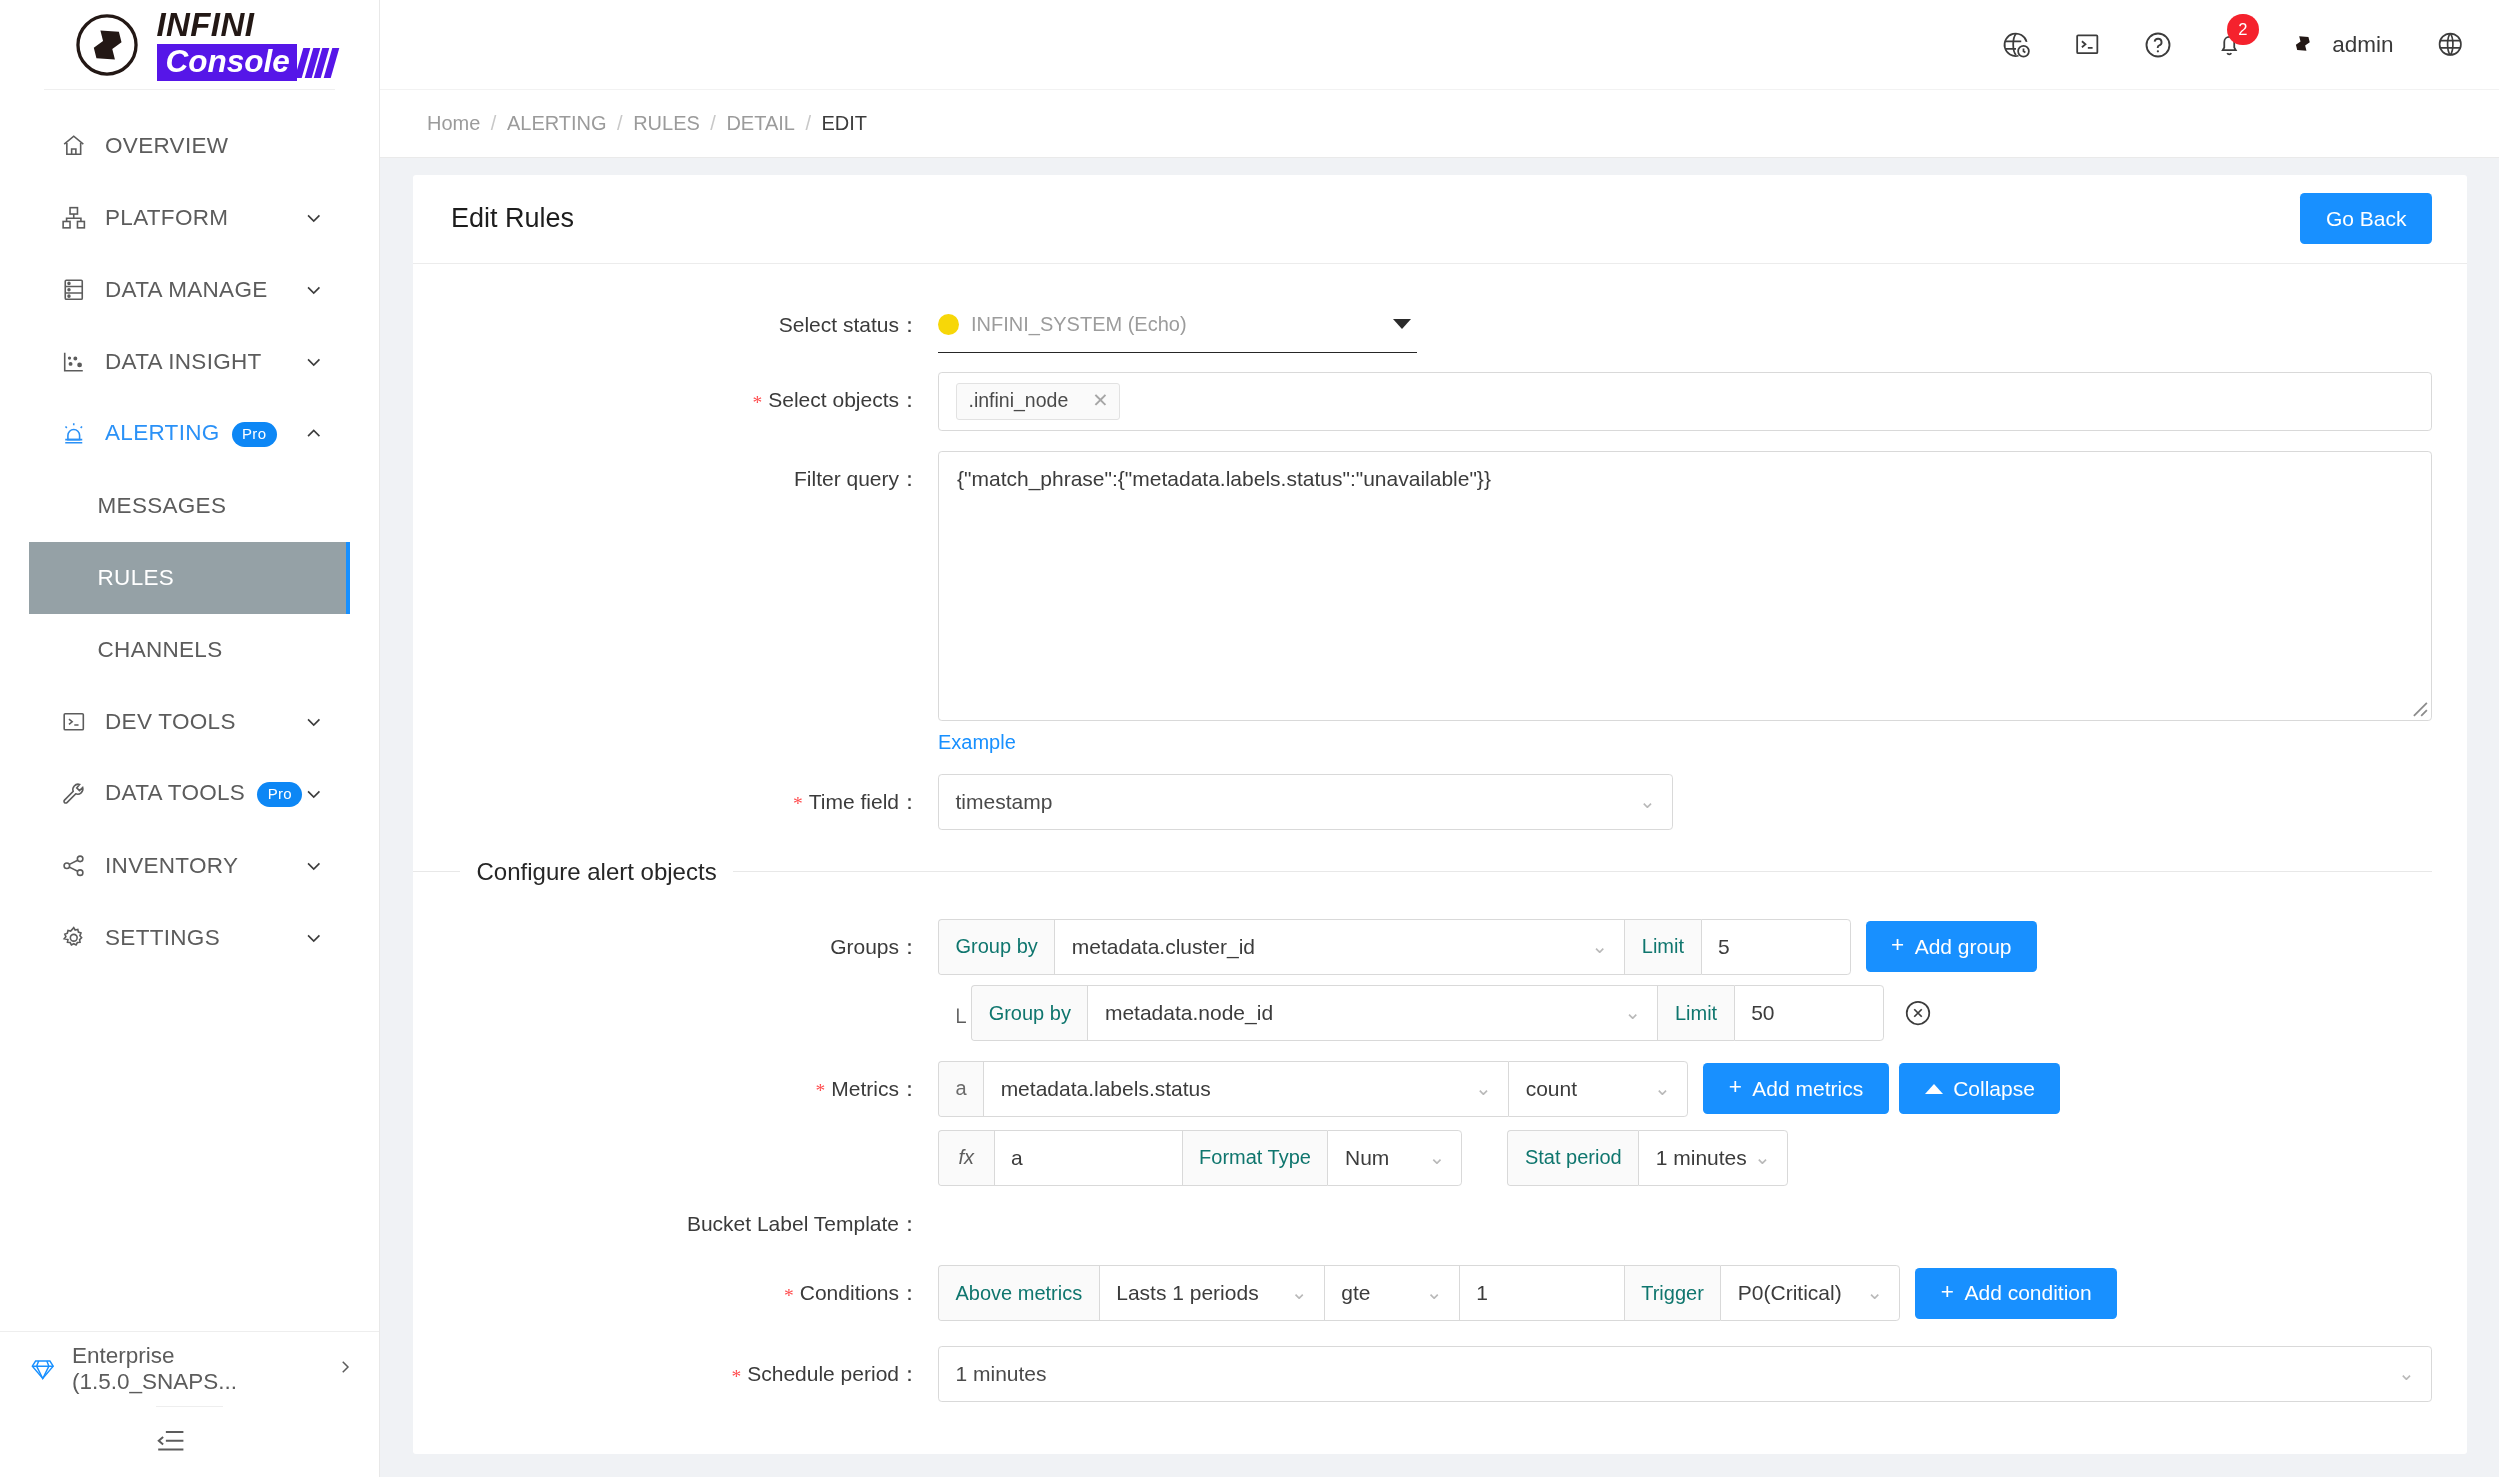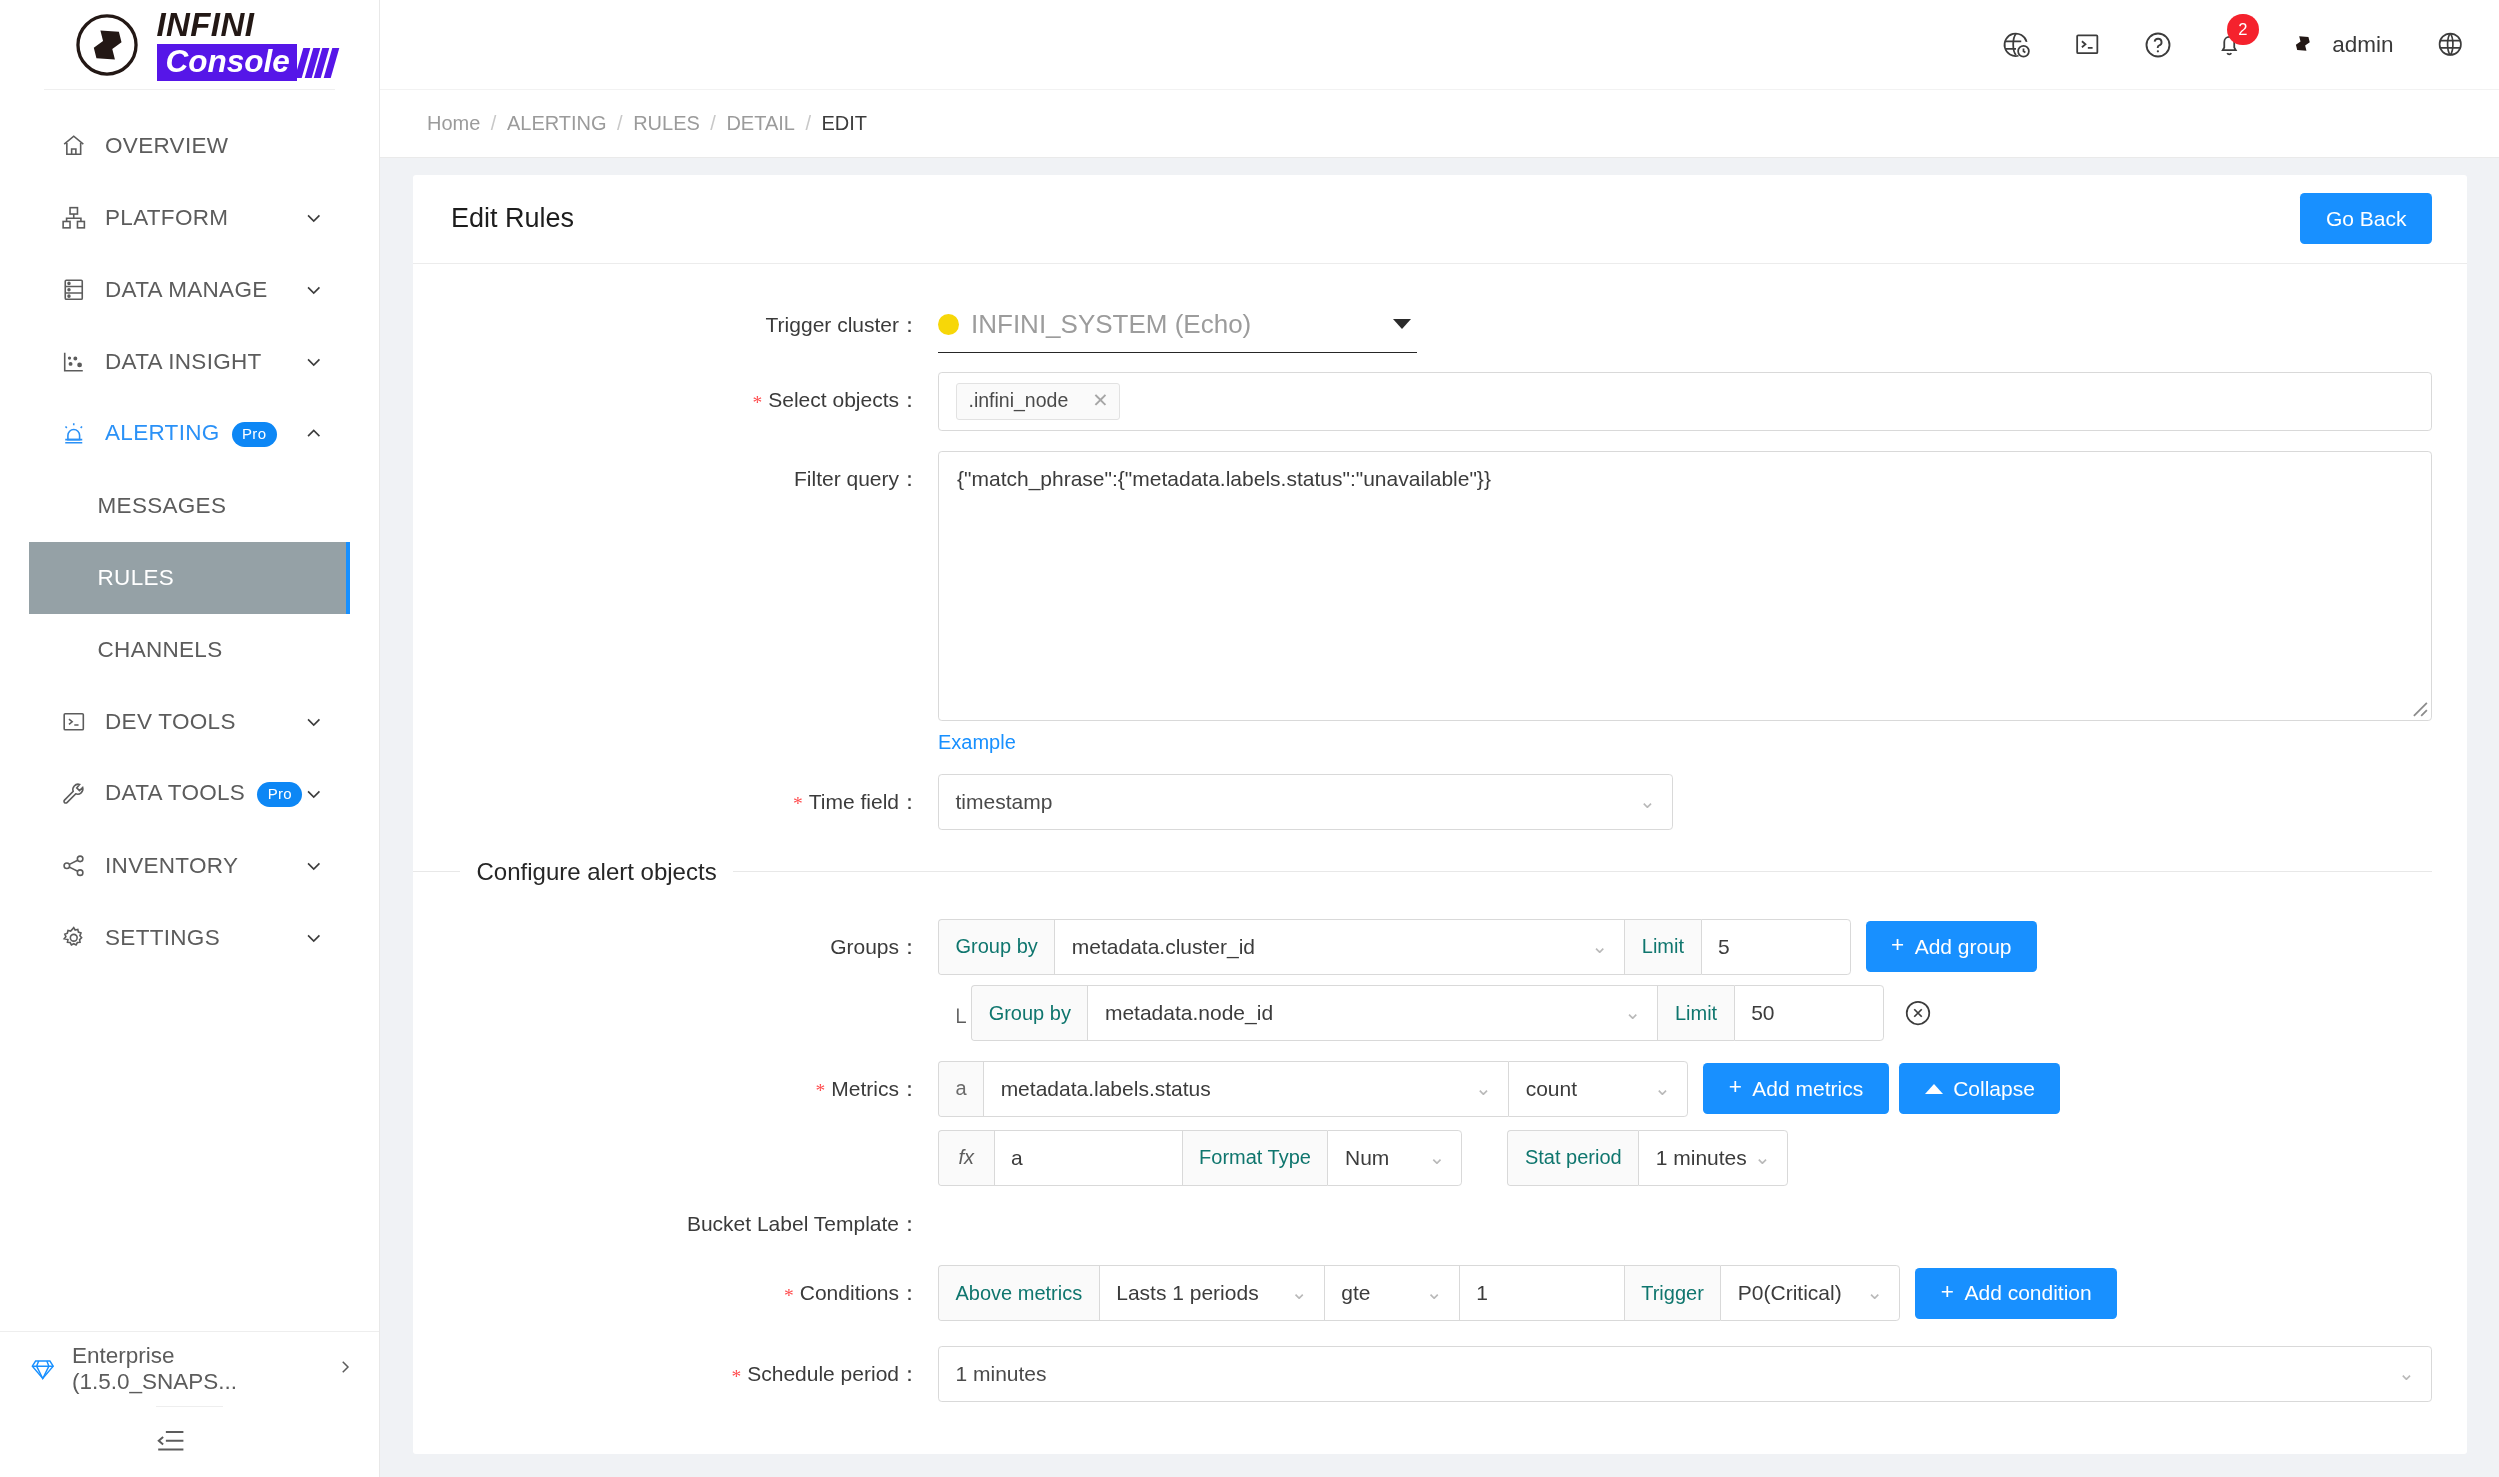--- a/index.html
+++ b/index.html
@@ -142,21 +142,21 @@
   }
   .flabel .req { color: #ff4d4f; font-size: 19.5px; margin-right: 6px; font-family: "Liberation Serif", serif; vertical-align: -1.5px; }
   .fctl { flex: 1 1 auto; min-width: 0; }
 
   
   .uline-select {
     width: 479px; height: 56px; border-bottom: 1.5px solid #262626;
     display: flex; align-items: center; cursor: pointer; padding-right: 6px;
   }
   .cluster-dot { width: 21px; height: 21px; border-radius: 50%; background: #f7d708; flex: 0 0 21px; margin-right: 12px; }
-  .cluster-name { flex: 1 1 auto; font-size: 26px; color: #9c9c9c; }
+  .cluster-name { flex: 1 1 auto; font-size: 20px; color: #9c9c9c; }
   .caret-solid { width: 0; height: 0; border-left: 9.8px solid transparent; border-right: 9.8px solid transparent; border-top: 10.5px solid #2b2b2b; }
 
   
   .binput {
     border: 0.8px solid #d9d9d9; border-radius: 3.8px; background: #fff;
     min-height: 56px; display: flex; align-items: center;
     padding: 0 16.5px; font-size: 21px; color: #3c3c3c;
   }
   .tag {
     background: #fafafa; border: 0.8px solid #e2e2e2; border-radius: 3px;
@@ -507,21 +507,21 @@
       <div class="card">
 
         <div class="card-head">
           <div class="card-title">Edit Rules</div>
           <button class="btn-primary">Go Back</button>
         </div>
 
         <div class="card-body">
 
           <div class="frow">
-            <div class="flabel">Trigger cluster：</div>
+            <div class="flabel">Select status：</div>
             <div class="fctl">
               <div class="uline-select">
                 <span class="cluster-dot"></span>
                 <span class="cluster-name">INFINI_SYSTEM (Echo)</span>
                 <span class="caret-solid"></span>
               </div>
             </div>
           </div>
 
           <div class="frow">

